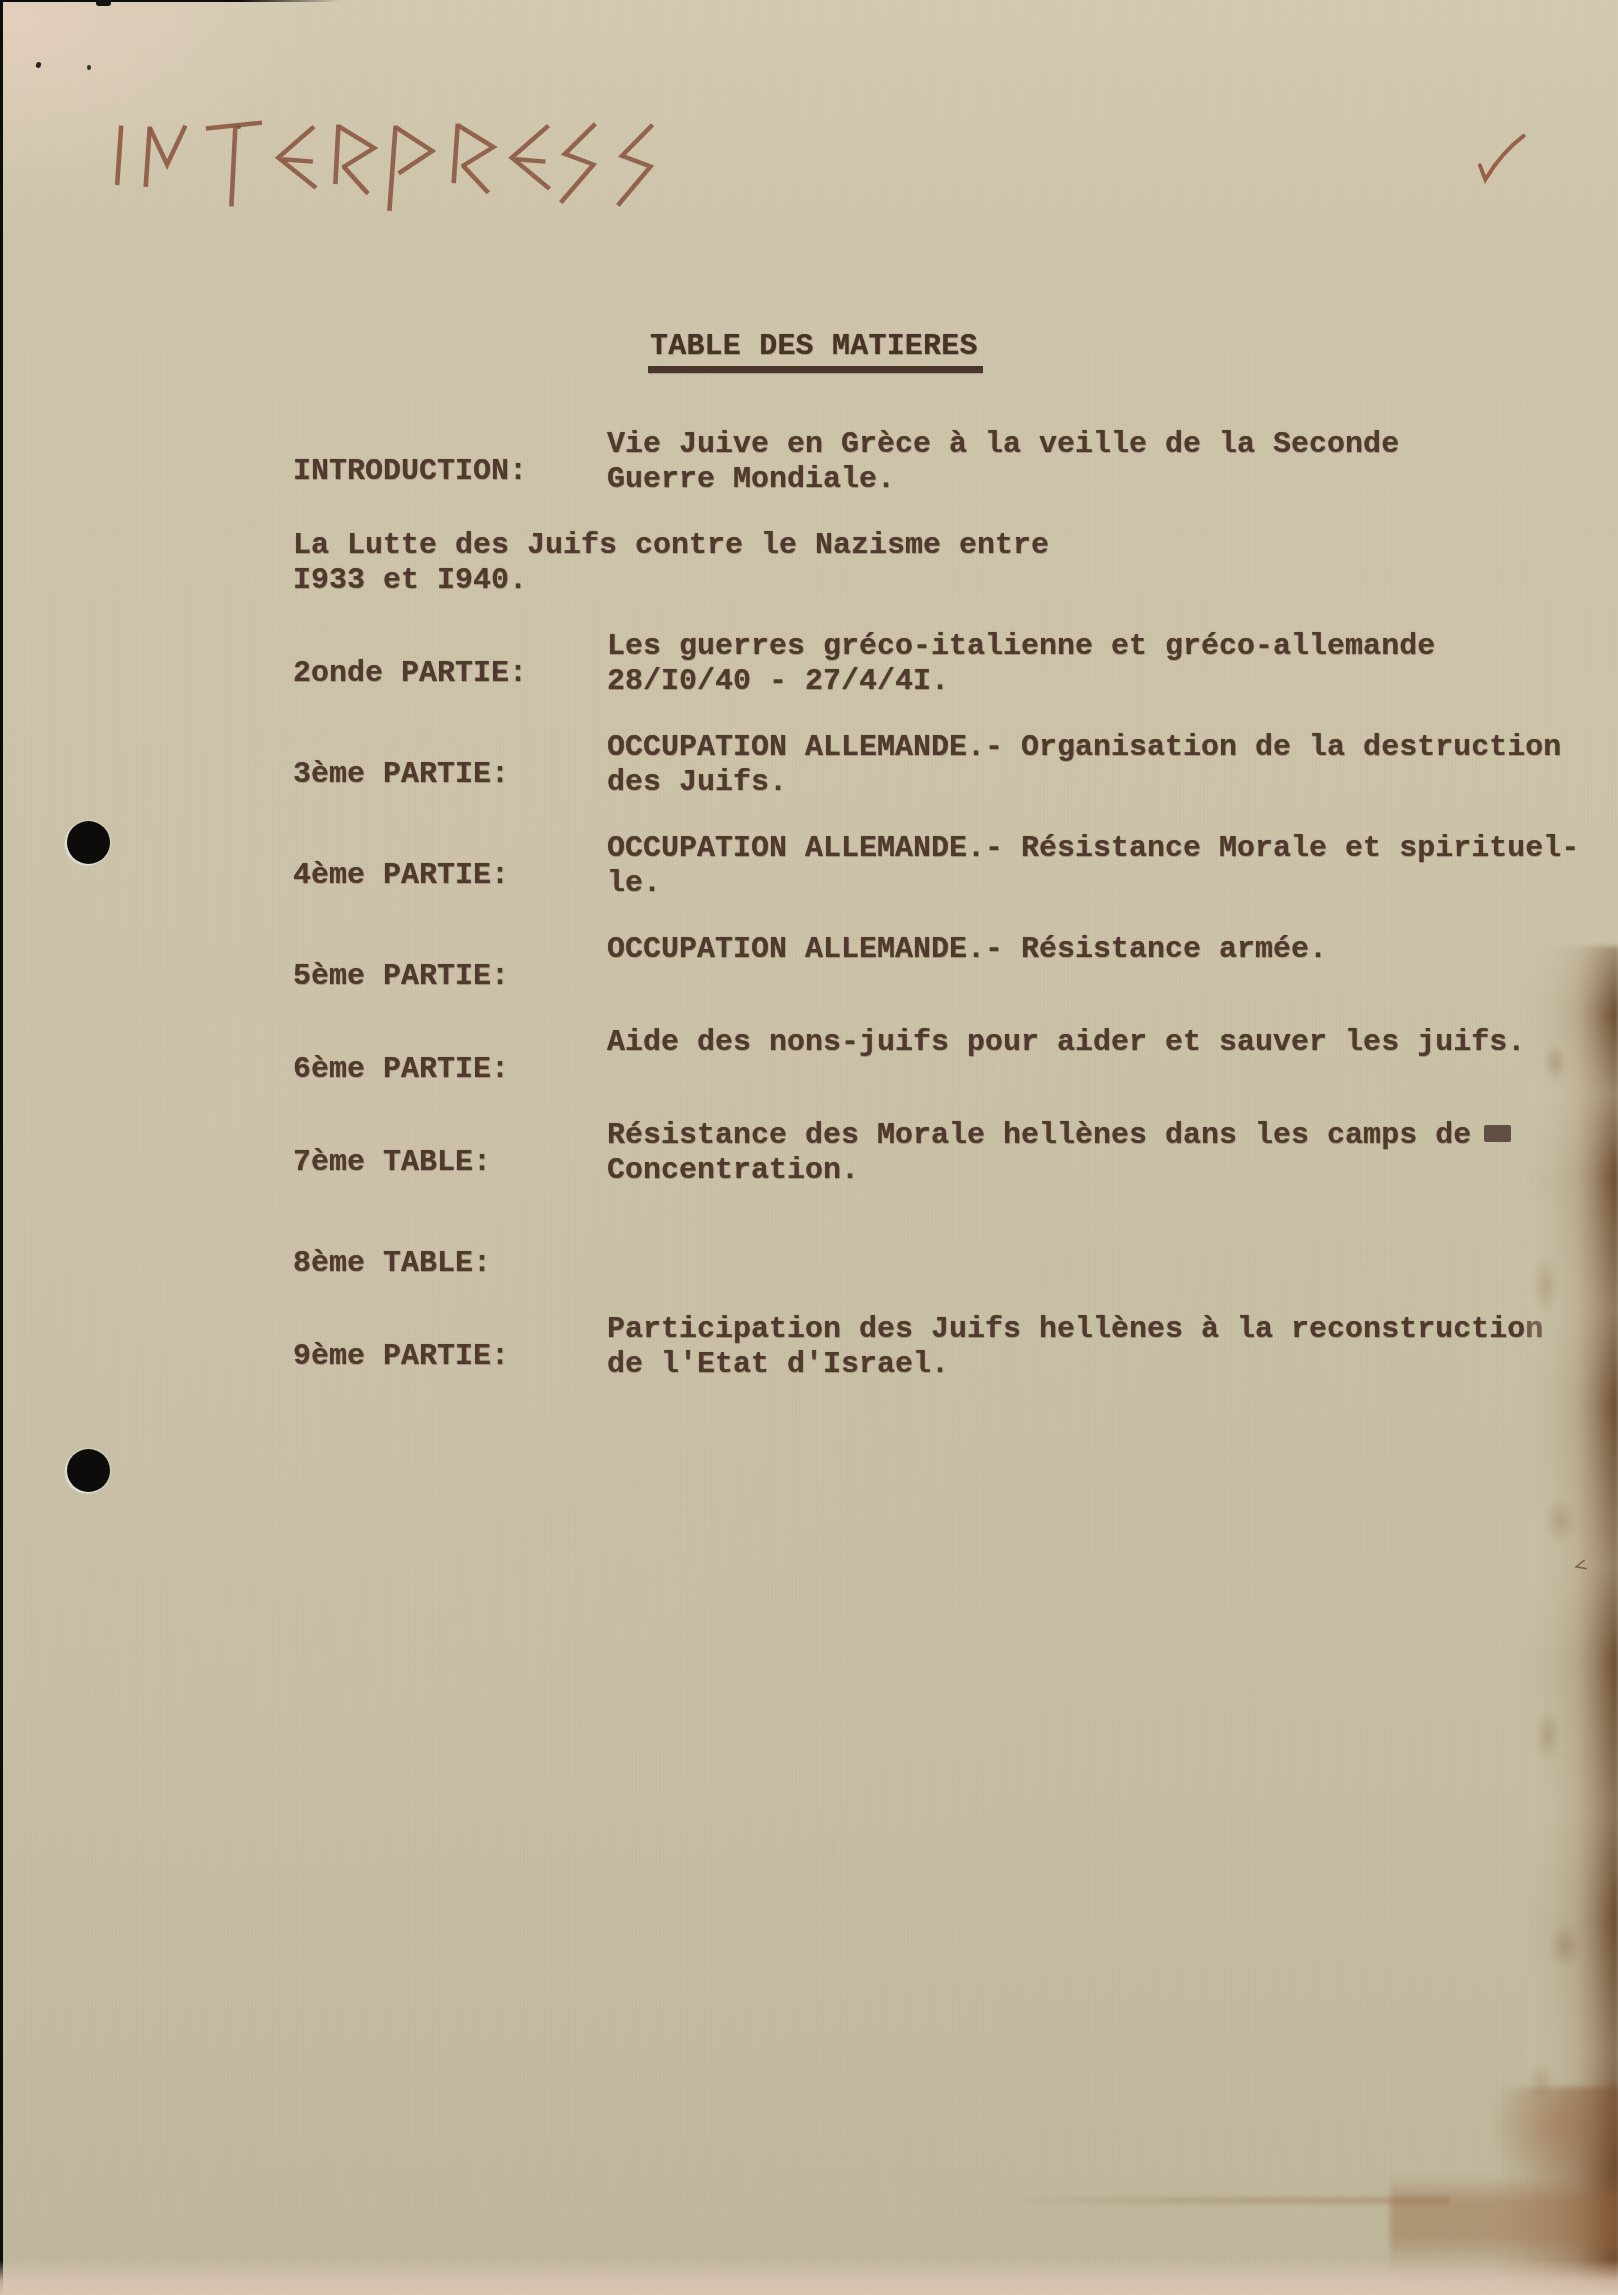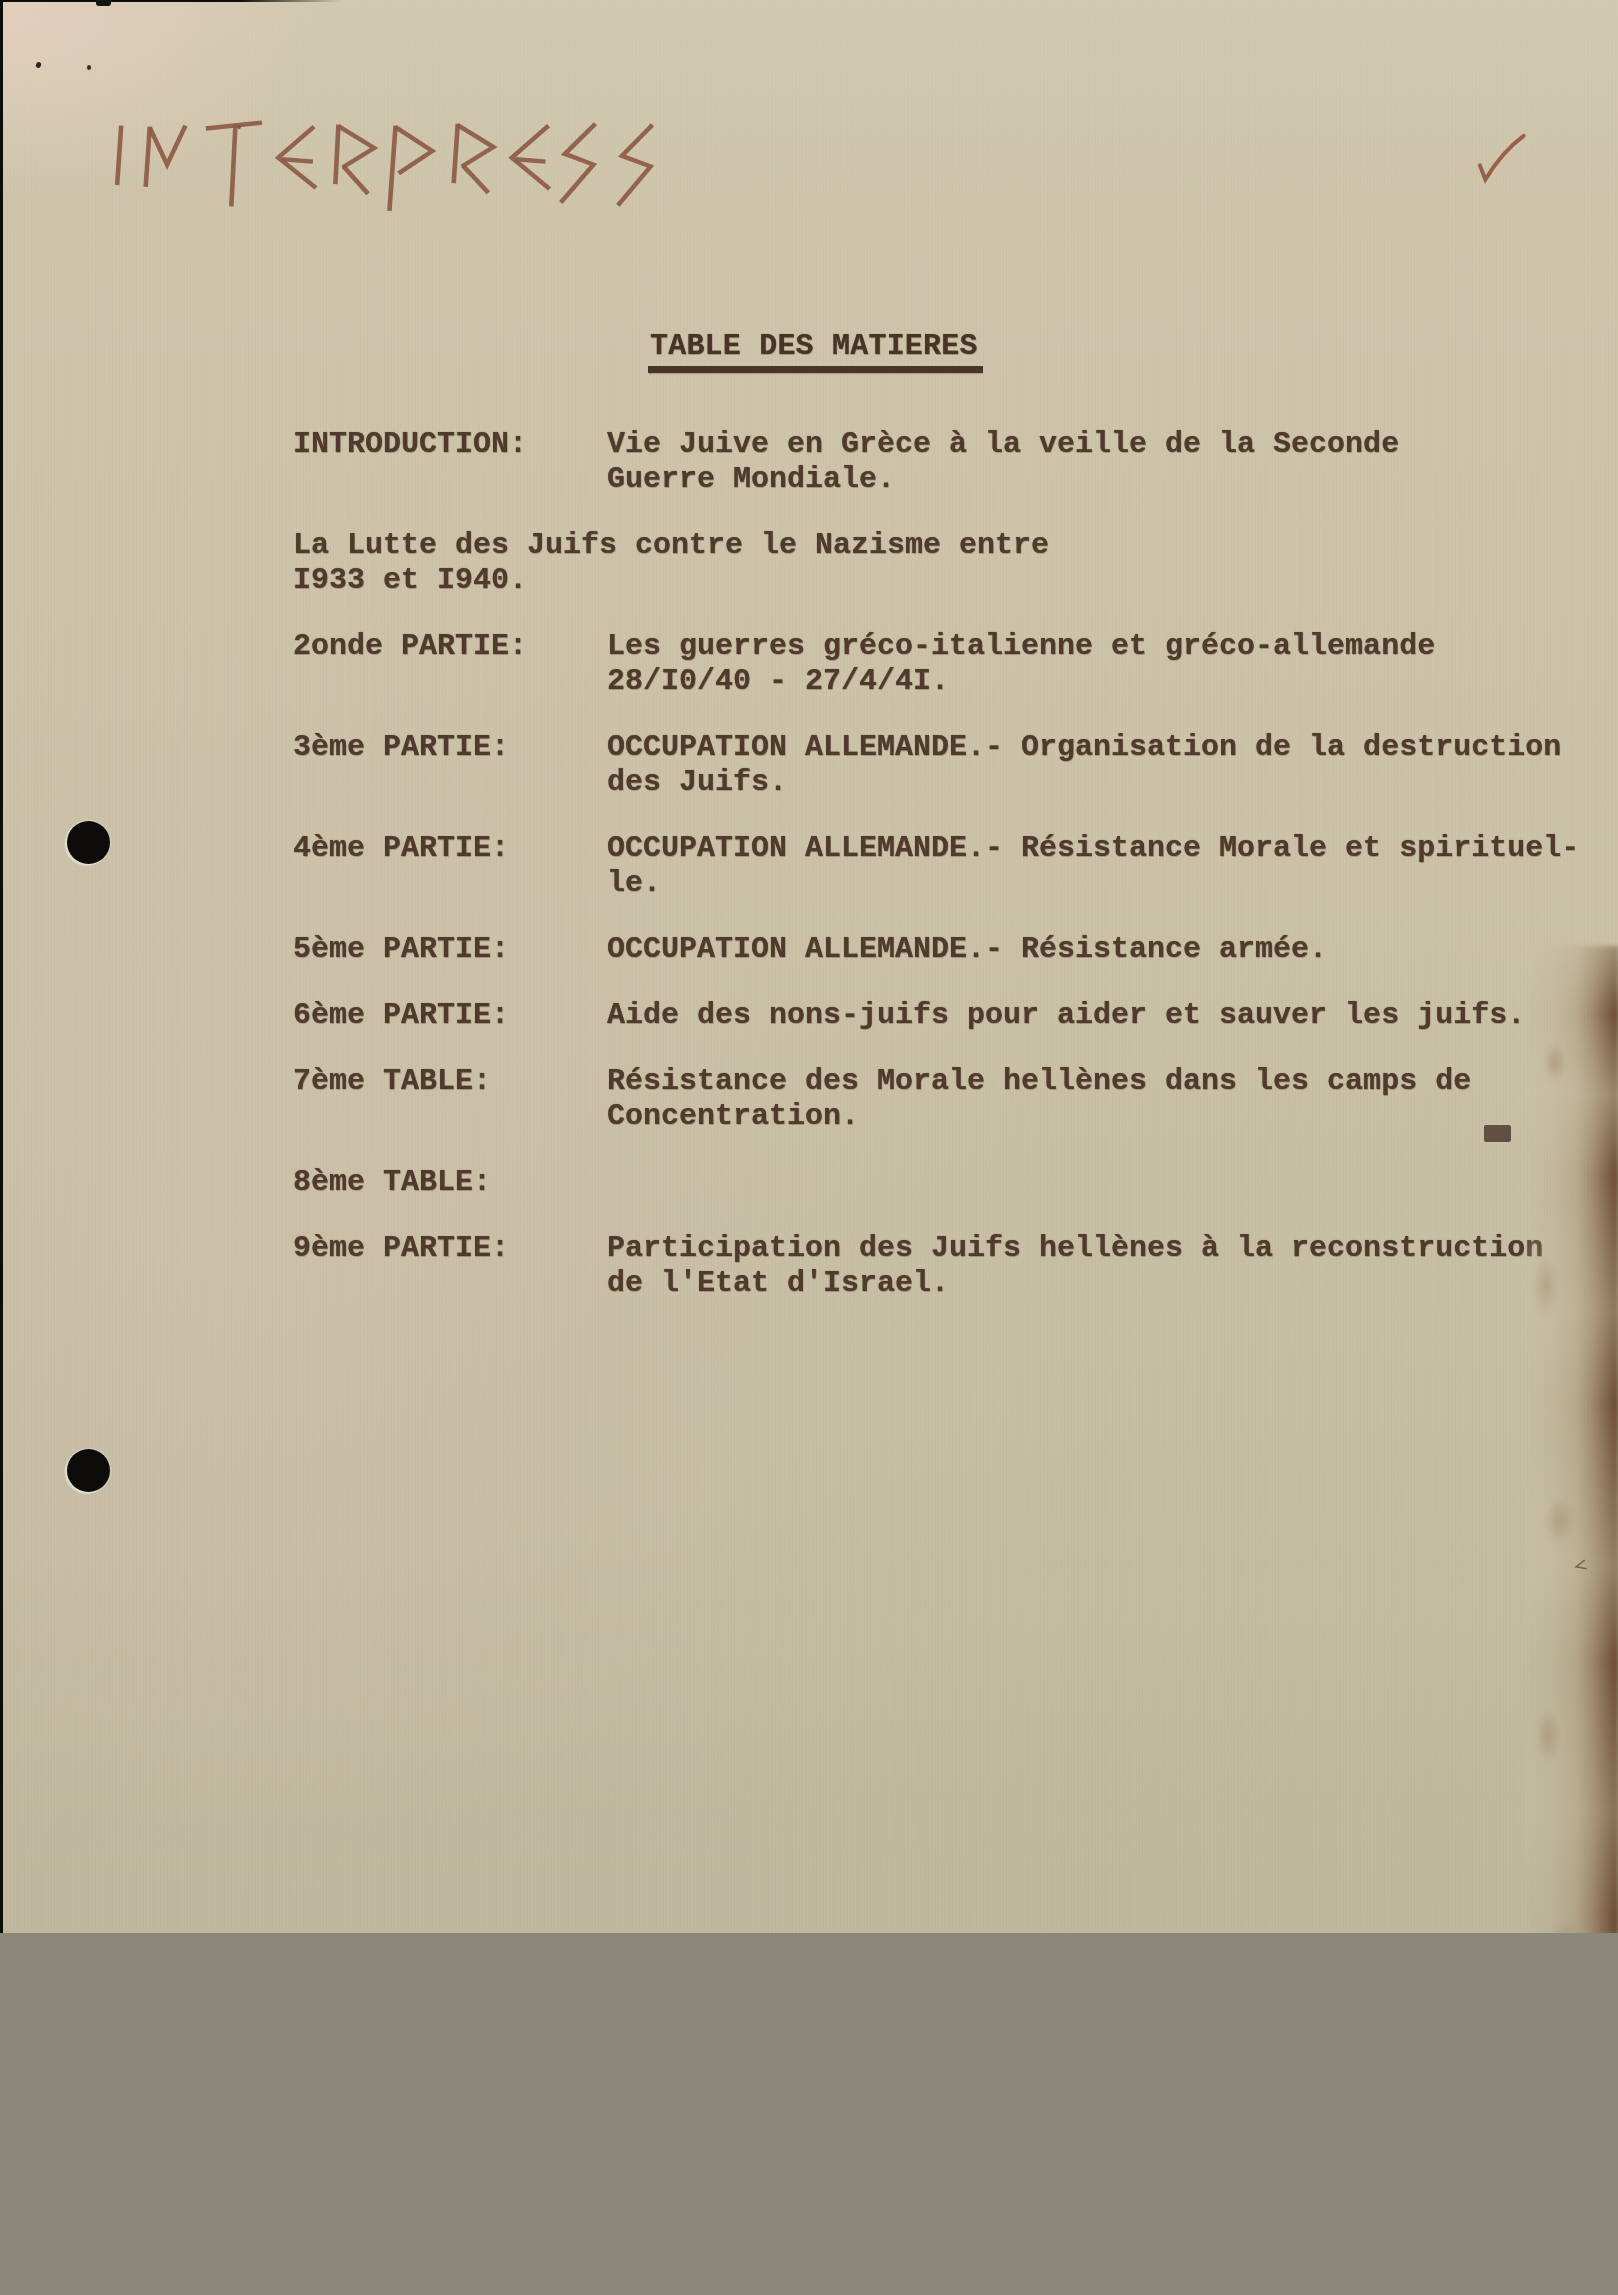--- a/index.html
+++ b/index.html
@@ -1,17 +1,17 @@
 <!DOCTYPE html>
 <html style="font-size:7.8px"><head>
 <meta charset="utf-8">
 <style>
   html,body{margin:0;padding:0;background:#8a8878;}
   .page{
-    position:relative;width:1619px;height:1933px;overflow:hidden;
+    position:relative;width:1619px;height:2295px;overflow:hidden;
     background-color:#ccc3a9;
     background-image:
       radial-gradient(439px 254px at 14.6px 19.5px, rgba(241,212,197,.55), rgba(241,212,197,0) 70%),
       radial-gradient(731px 926px at 254px 1219px, rgba(224,198,184,.16), rgba(224,198,184,0) 75%),
       radial-gradient(829px 1024px at 1292px 1658px, rgba(185,188,145,.14), rgba(185,188,145,0) 75%),
       linear-gradient(to bottom, rgba(215,207,184,.5) 0%, rgba(209,200,176,.25) 10%, rgba(0,0,0,0) 30%, rgba(118,113,88,.07) 78%, rgba(118,113,88,.14) 97%),
       repeating-linear-gradient(90deg, rgba(70,60,45,.022) 0 1px, rgba(255,255,250,.02) 1px 2px, rgba(0,0,0,0) 2px 3.4px);
     font-family:"Liberation Mono","DejaVu Sans Mono",monospace;
   }
   
@@ -20,21 +20,21 @@
     text-shadow:0 0 1px rgba(82,58,42,.65), 0.5px 0.5px 0 rgba(82,58,42,.28);
   }
   .title-wrap{position:absolute;left:648px;top:329px;}
   .doc-title{
     display:inline-block;letter-spacing:0.2px;color:#483327;
     padding:0 4.9px 2.4px 2px;border-bottom:7.3px solid #4a352a;
     box-shadow:0 1.5px 1px -0.5px rgba(74,53,42,.45);
   }
   .toc{position:absolute;left:293px;top:427px;width:1287px;}
   .entry{display:flex;margin-bottom:31px;}
-  .entry-label{flex:0 0 314px;width:314px;}
+  .entry-label{flex:0 0 314px;width:314px;margin-top:27px;}
   .entry-text{flex:1;white-space:pre-line;}
   
   .letterhead{position:absolute;left:110px;top:111px;}
   .letterhead polyline, .letterhead line{
     fill:none;stroke:#8d5a45;stroke-width:9;stroke-linecap:butt;stroke-linejoin:miter;opacity:.92;
   }
   
   .checkmark{position:absolute;left:1473px;top:131px;}
   
   .hole{position:absolute;width:43px;height:43px;border-radius:50%;background:#0d0c0a;

